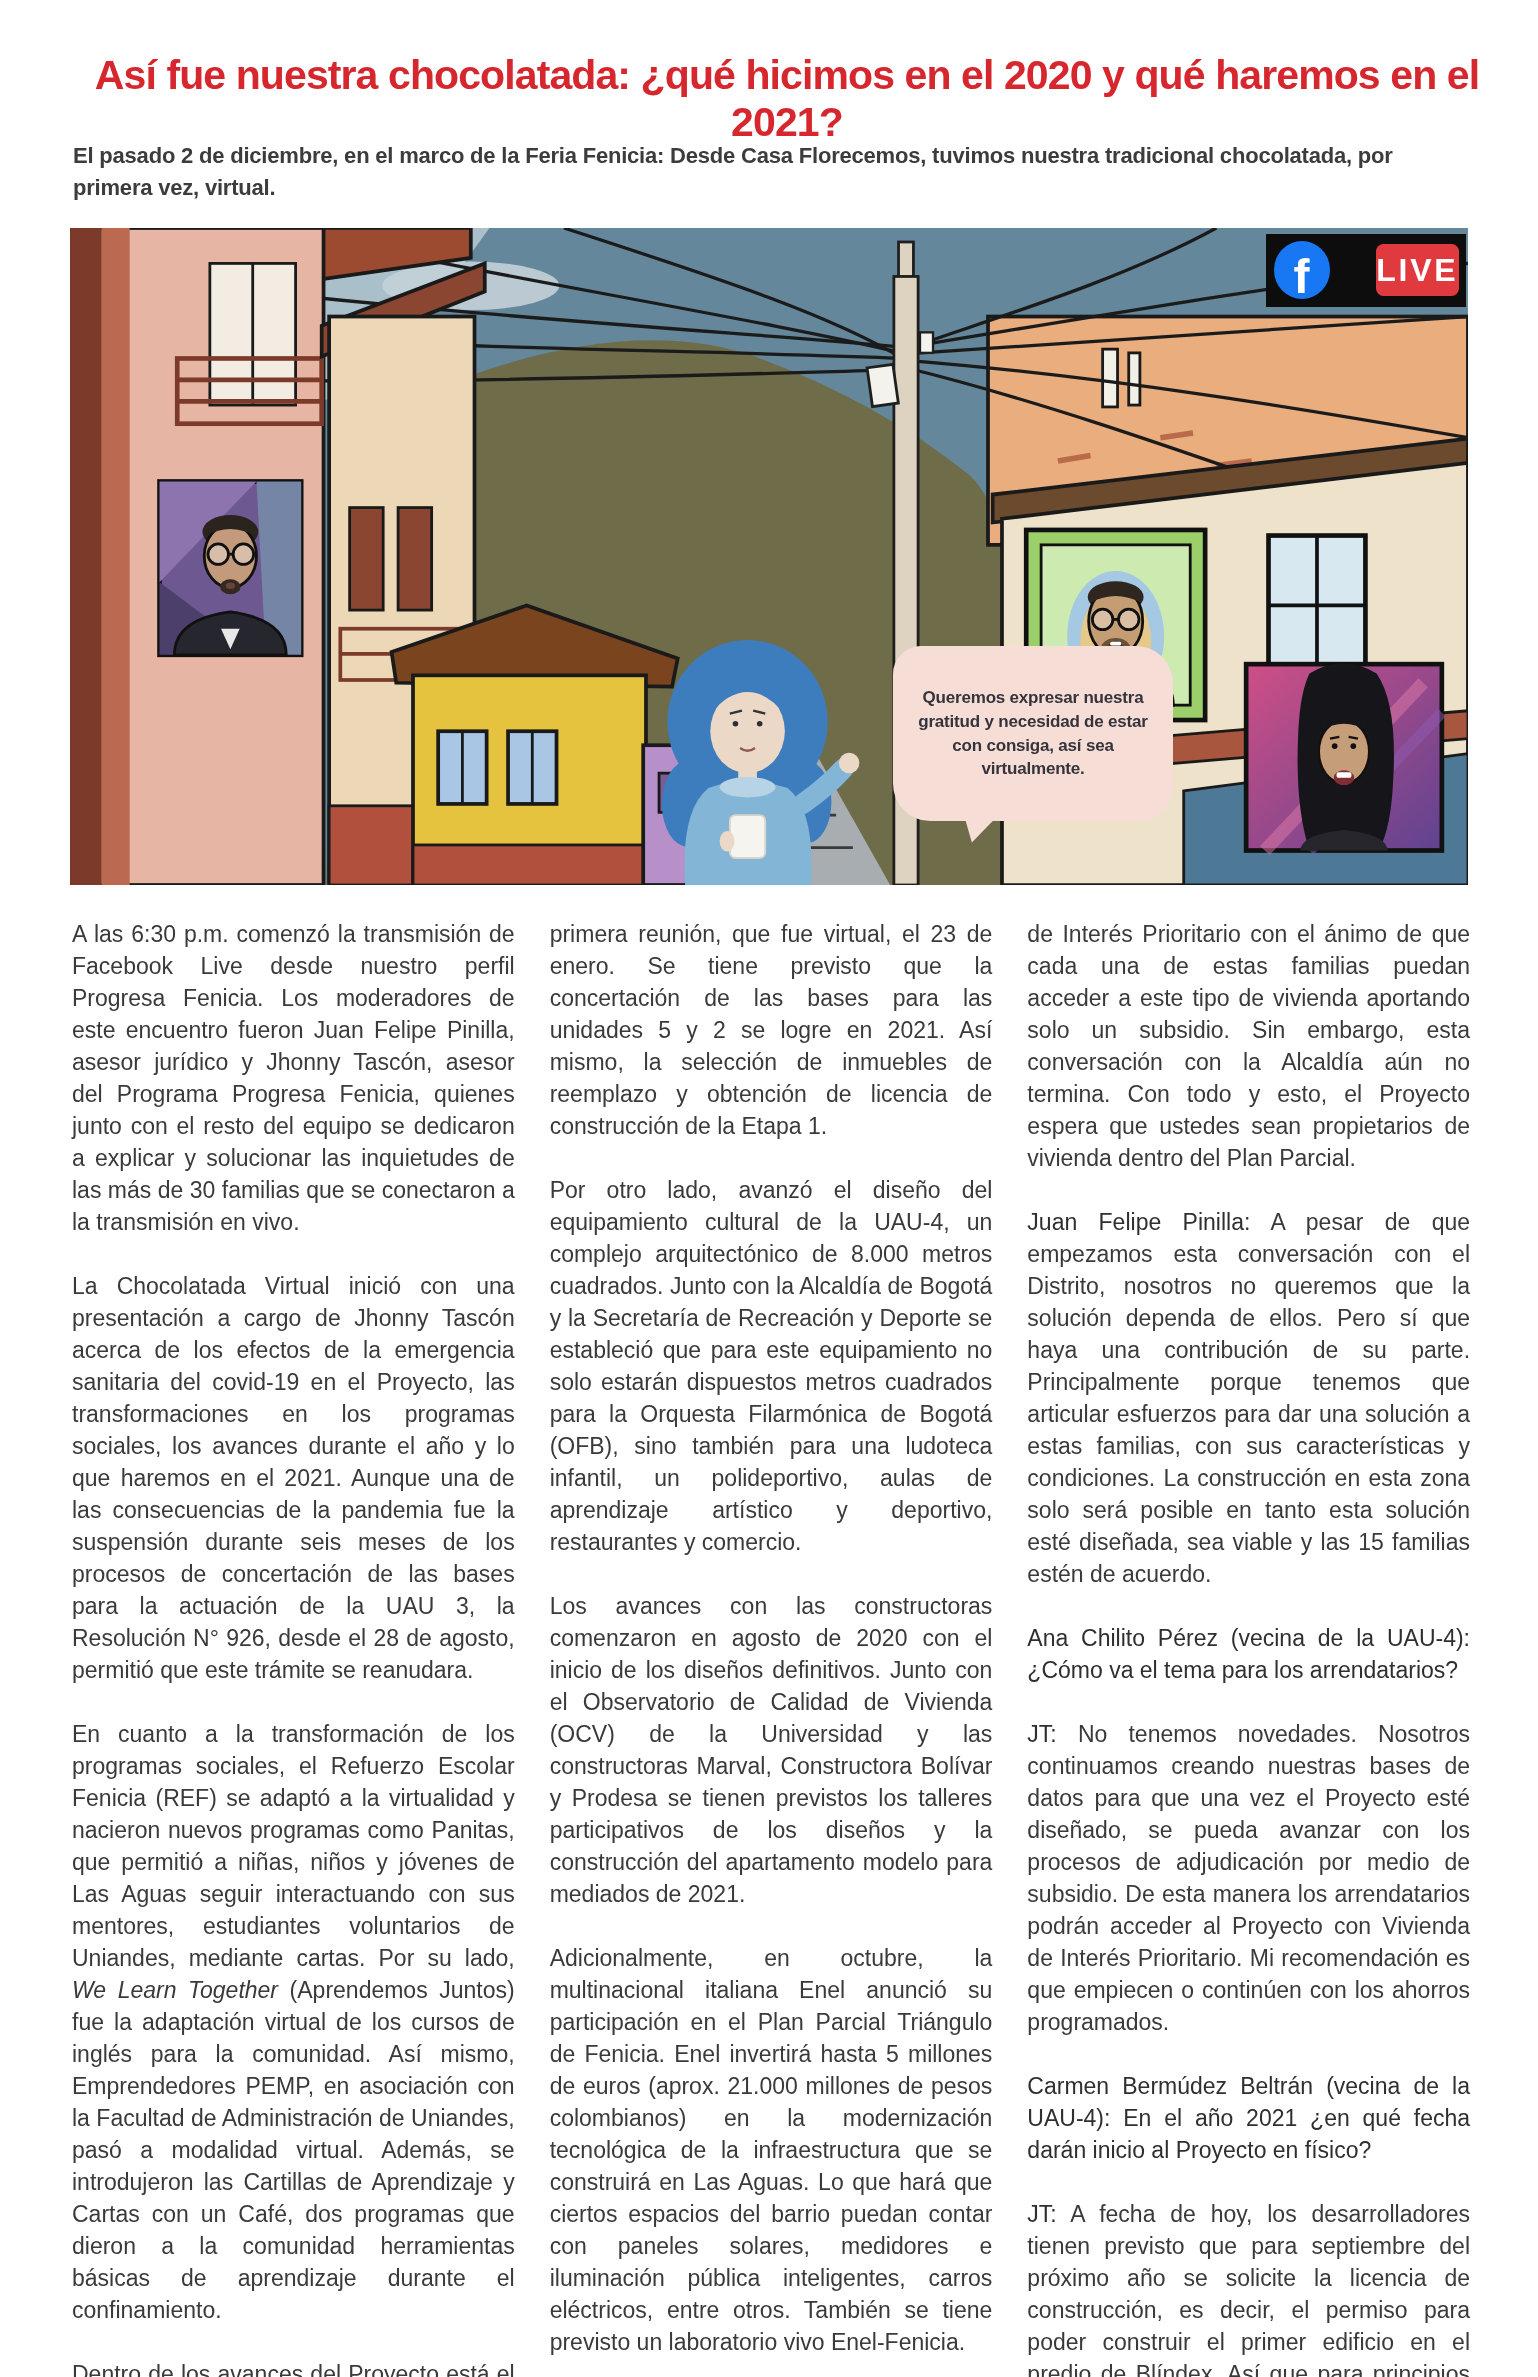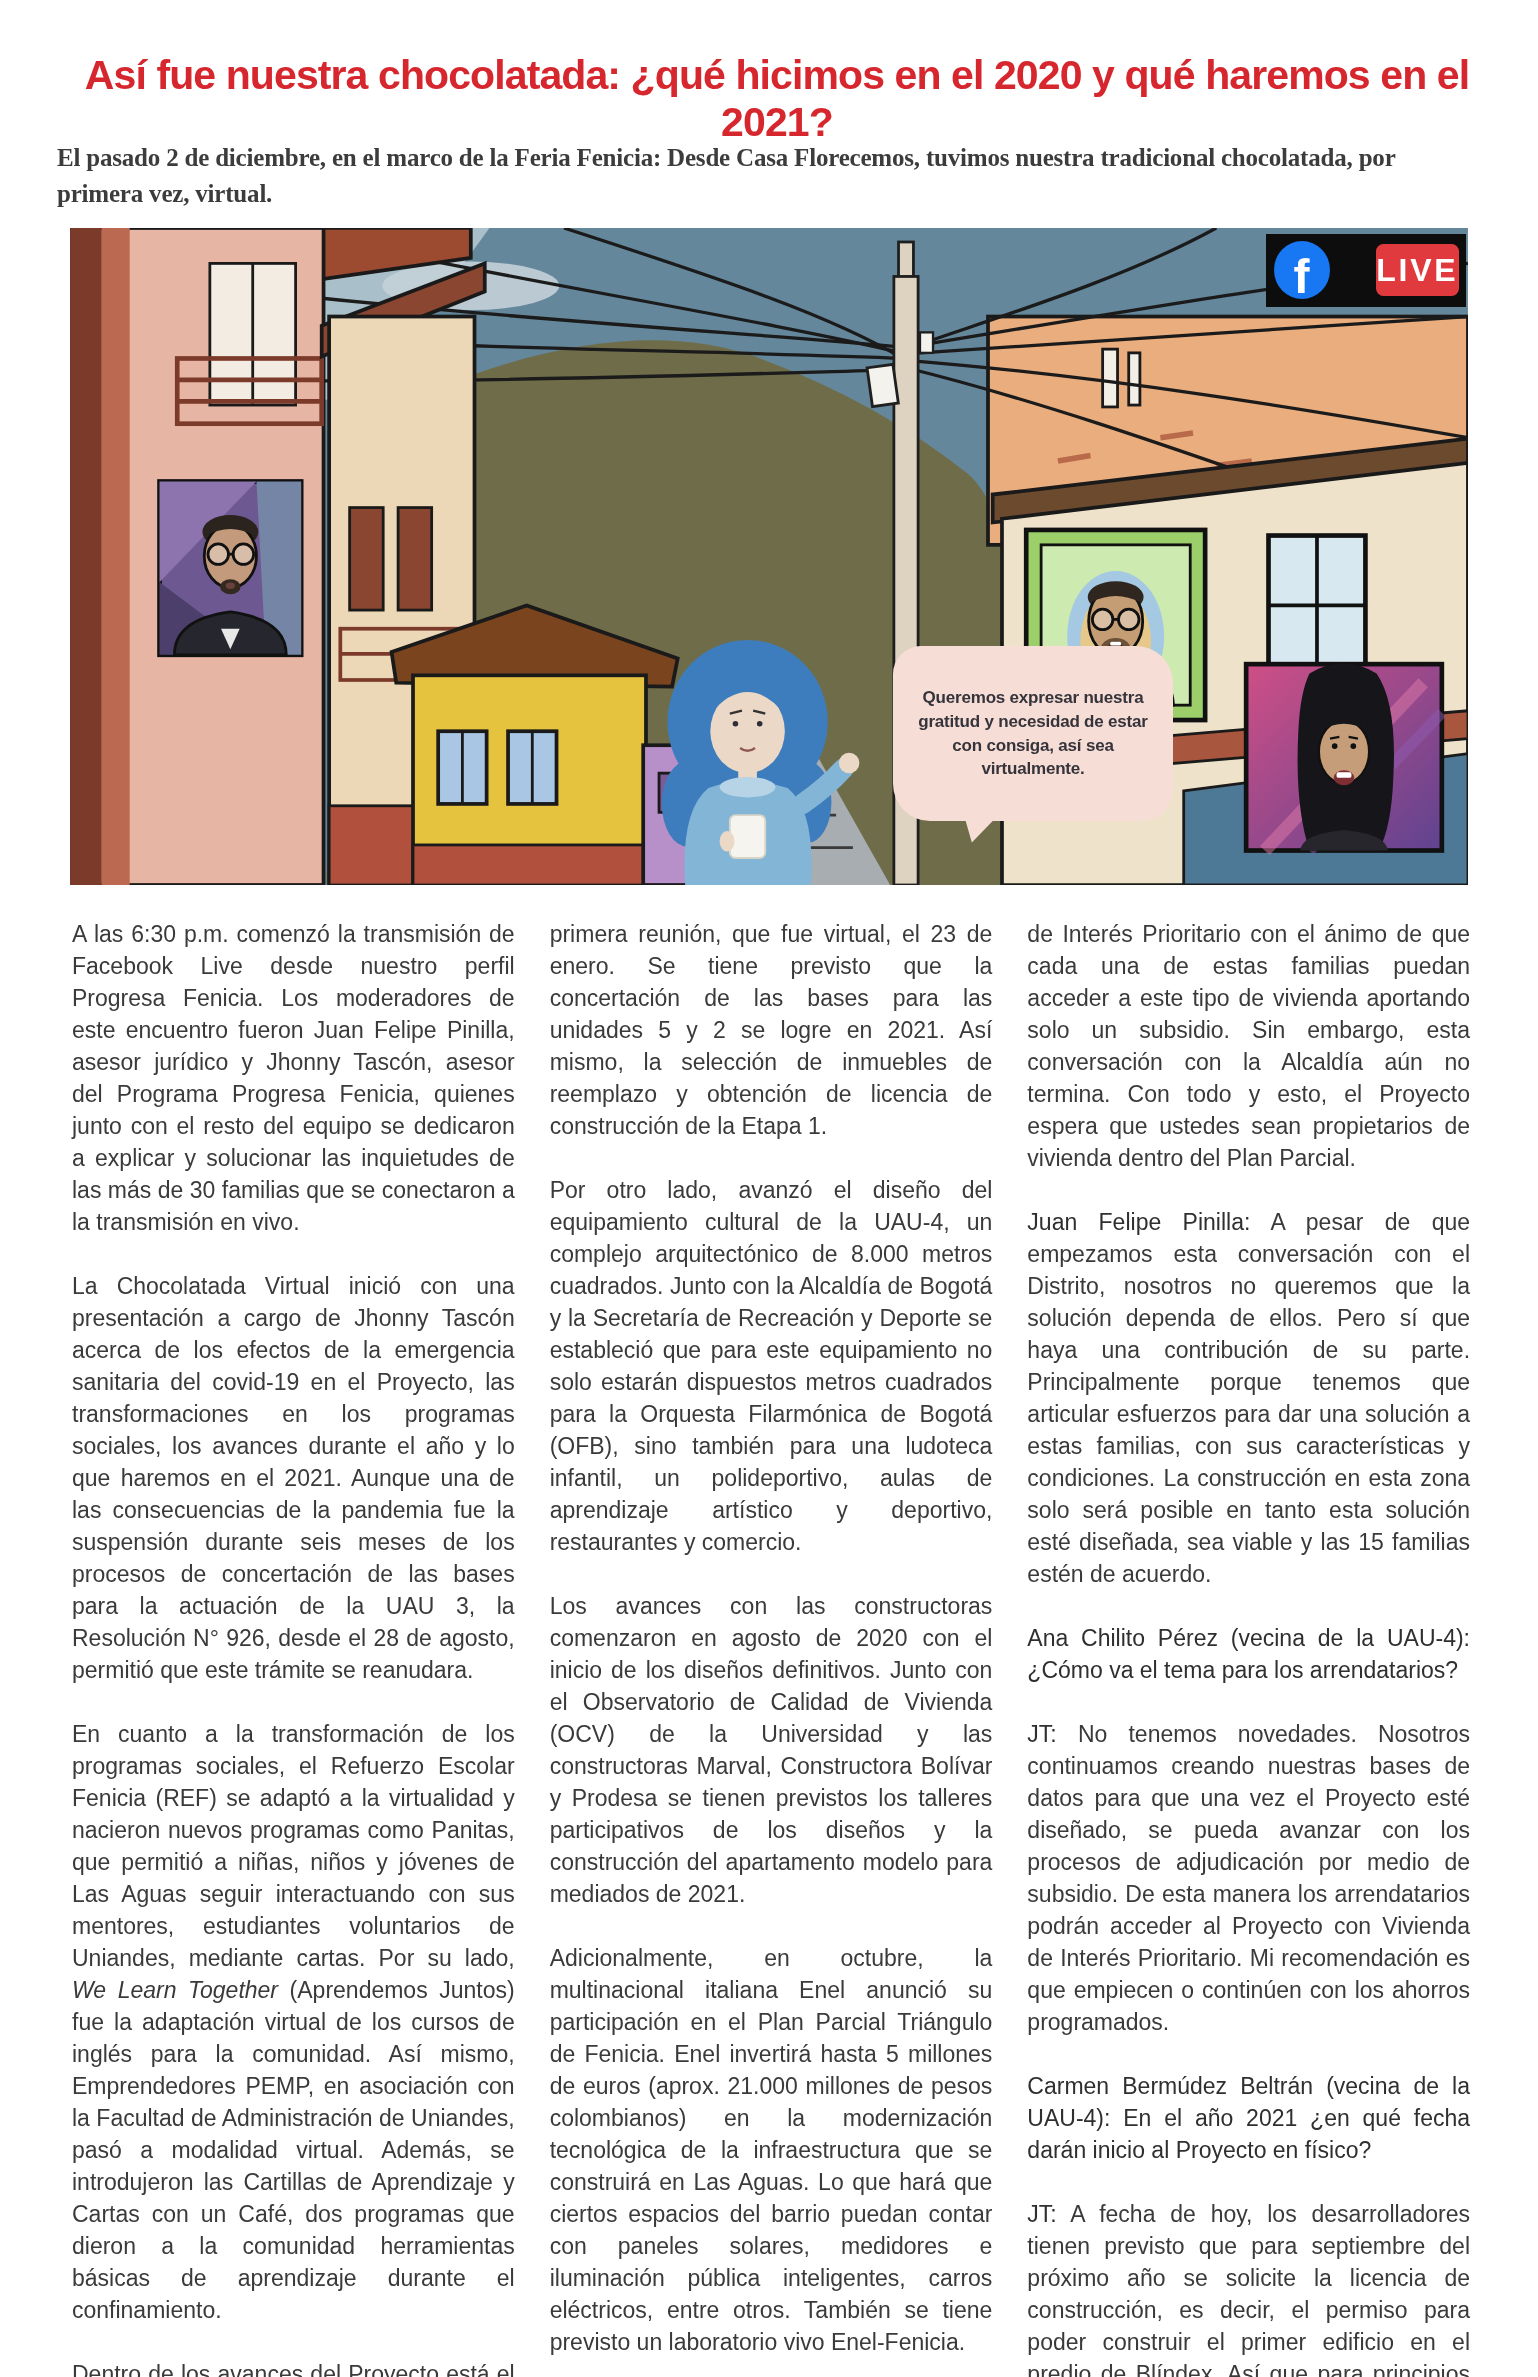--- a/index.html
+++ b/index.html
@@ -1,25 +1,25 @@
 <!DOCTYPE html>
 <html style="font-size:15px"><head>
 <meta charset="utf-8">
 <style>
   * { margin:0; padding:0; box-sizing:border-box; }
   html,body { background:#ffffff; }
   body { width:1538px; height:2377px; position:relative; overflow:hidden;
          font-family:"Liberation Sans", sans-serif; color:#3a3a3a; }
 
-  .page-title { position:absolute; top:52px; left:78px; width:1398px;
+  .page-title { position:absolute; top:52px; left:88px; width:1398px;
     text-align:center; font-size:41px; font-weight:700; letter-spacing:-0.9px;
     color:#d7272e; }
-  .intro { position:absolute; top:140px; left:57px; width:1391px;
-    font-size:25px; font-weight:700; line-height:1.45; color:#3c3c3c;
-    letter-spacing:-0.2px;font-family:Liberation Serif, serif; }
+  .intro { position:absolute; top:140px; left:73px; width:1391px;
+    font-size:22px; font-weight:700; line-height:1.45; color:#3c3c3c;
+    letter-spacing:-0.2px; }
 
   
   .figure { position:absolute; top:228px; left:70px; width:1398px; height:657px; }
   .figure svg { position:absolute; top:0; left:0; }
 
   .bubble { position:absolute; display:flex; align-items:center; justify-content:center;
     text-align:center; font-weight:700; color:#35343c; font-size:17px; line-height:1.4;
     letter-spacing:-0.2px; padding:13px 17px; }
   .bubble .tail { position:absolute; width:0; height:0; border-style:solid; }
   .bubble-1 { left:378px; top:160px; width:222px; height:255px; background:#e6e0f2;

